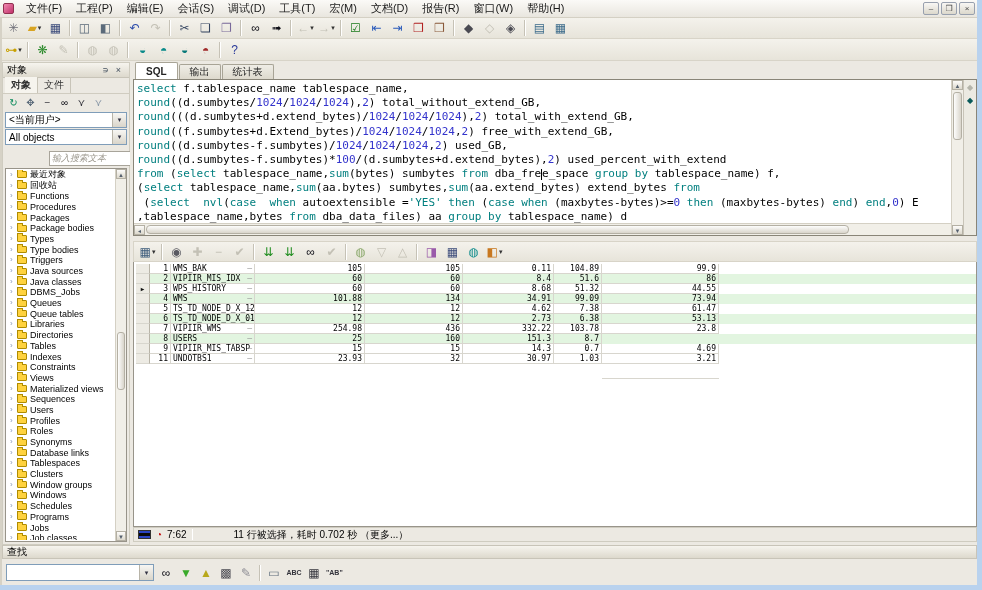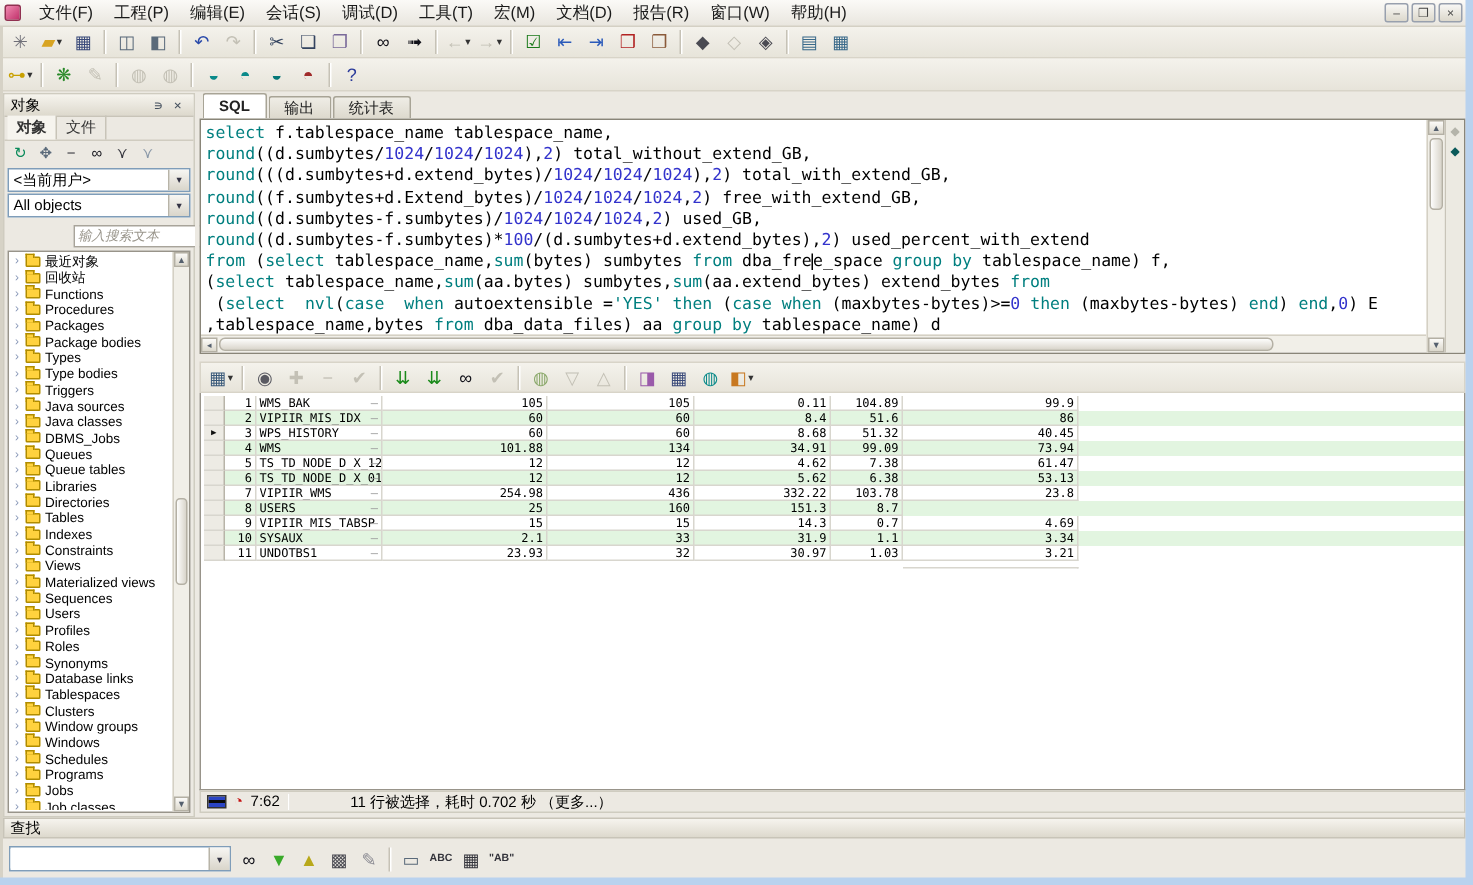--- a/index.html
+++ b/index.html
@@ -605,21 +605,21 @@
             <span class="g-cell num" style="width: 117px;">86</span>
           </div>
           <div class="g-row">
             <span class="g-cell marker-cell" style="width: 14px;">▶</span>
             <span class="g-cell rownum-cell" style="width: 21px;">3</span>
             <span class="g-cell name" style="width: 84px;">WPS_HISTORY</span>
             <span class="g-cell num" style="width: 110px;">60</span>
             <span class="g-cell num" style="width: 98px;">60</span>
             <span class="g-cell num" style="width: 91px;">8.68</span>
             <span class="g-cell num" style="width: 48px;">51.32</span>
-            <span class="g-cell num" style="width: 117px;">40.45</span>
+            <span class="g-cell num" style="width: 117px;">44.55</span>
           </div>
           <div class="g-row even">
             <span class="g-cell marker-cell" style="width: 14px;"></span>
             <span class="g-cell rownum-cell" style="width: 21px;">4</span>
             <span class="g-cell name" style="width: 84px;">WMS</span>
             <span class="g-cell num" style="width: 110px;">101.88</span>
             <span class="g-cell num" style="width: 98px;">134</span>
             <span class="g-cell num" style="width: 91px;">34.91</span>
             <span class="g-cell num" style="width: 48px;">99.09</span>
             <span class="g-cell num" style="width: 117px;">73.94</span>
@@ -633,21 +633,21 @@
             <span class="g-cell num" style="width: 91px;">4.62</span>
             <span class="g-cell num" style="width: 48px;">7.38</span>
             <span class="g-cell num" style="width: 117px;">61.47</span>
           </div>
           <div class="g-row even">
             <span class="g-cell marker-cell" style="width: 14px;"></span>
             <span class="g-cell rownum-cell" style="width: 21px;">6</span>
             <span class="g-cell name" style="width: 84px;">TS_TD_NODE_D_X_01</span>
             <span class="g-cell num" style="width: 110px;">12</span>
             <span class="g-cell num" style="width: 98px;">12</span>
-            <span class="g-cell num" style="width: 91px;">5.62</span>
+            <span class="g-cell num" style="width: 91px;">2.73</span>
             <span class="g-cell num" style="width: 48px;">6.38</span>
             <span class="g-cell num" style="width: 117px;">53.13</span>
           </div>
           <div class="g-row">
             <span class="g-cell marker-cell" style="width: 14px;"></span>
             <span class="g-cell rownum-cell" style="width: 21px;">7</span>
             <span class="g-cell name" style="width: 84px;">VIPIIR_WMS</span>
             <span class="g-cell num" style="width: 110px;">254.98</span>
             <span class="g-cell num" style="width: 98px;">436</span>
             <span class="g-cell num" style="width: 91px;">332.22</span>
@@ -667,30 +667,20 @@
           <div class="g-row">
             <span class="g-cell marker-cell" style="width: 14px;"></span>
             <span class="g-cell rownum-cell" style="width: 21px;">9</span>
             <span class="g-cell name" style="width: 84px;">VIPIIR_MIS_TABSP</span>
             <span class="g-cell num" style="width: 110px;">15</span>
             <span class="g-cell num" style="width: 98px;">15</span>
             <span class="g-cell num" style="width: 91px;">14.3</span>
             <span class="g-cell num" style="width: 48px;">0.7</span>
             <span class="g-cell num" style="width: 117px;">4.69</span>
           </div>
-          <div class="g-row even">
-            <span class="g-cell marker-cell" style="width: 14px;"></span>
-            <span class="g-cell rownum-cell" style="width: 21px;">10</span>
-            <span class="g-cell name" style="width: 84px;">SYSAUX</span>
-            <span class="g-cell num" style="width: 110px;">2.1</span>
-            <span class="g-cell num" style="width: 98px;">33</span>
-            <span class="g-cell num" style="width: 91px;">31.9</span>
-            <span class="g-cell num" style="width: 48px;">1.1</span>
-            <span class="g-cell num" style="width: 117px;">3.34</span>
-          </div>
           <div class="g-row">
             <span class="g-cell marker-cell" style="width: 14px;"></span>
             <span class="g-cell rownum-cell" style="width: 21px;">11</span>
             <span class="g-cell name" style="width: 84px;">UNDOTBS1</span>
             <span class="g-cell num" style="width: 110px;">23.93</span>
             <span class="g-cell num" style="width: 98px;">32</span>
             <span class="g-cell num" style="width: 91px;">30.97</span>
             <span class="g-cell num" style="width: 48px; text-align: right;">1.03</span>
             <span class="g-cell num" style="width: 117px;">3.21</span>
           </div>

